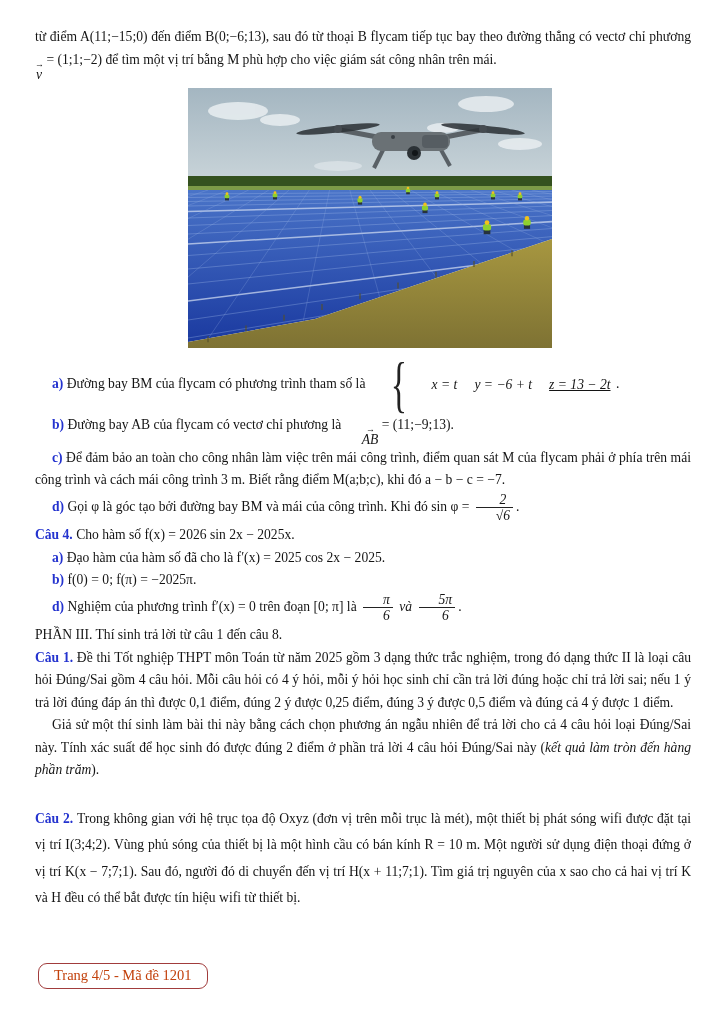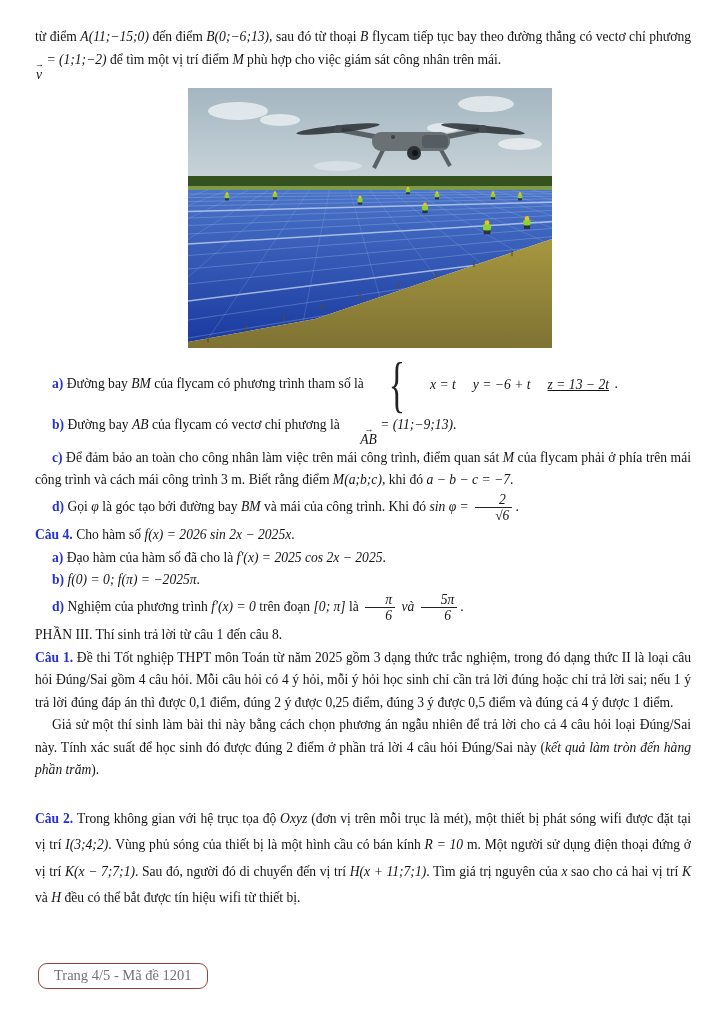--- a/index.html
+++ b/index.html
@@ -9,49 +9,49 @@
   .page{position:relative;box-sizing:border-box;width:725px;height:1024px;
         padding:26px 34px 0 35px;}
   p.para{margin:0;line-height:1.66;text-align:justify;}
   p.single{text-align:left;}
   .stmt{text-indent:17px;}
   .mt2{margin-top:2px;}.mt4{margin-top:4px;}
   .mt12{margin-top:12px;}.mt16{margin-top:16px;}
   .seg-lbl{color:#2433cf;font-weight:bold;}
   .seg-b{font-weight:normal;}
   .seg-i{font-style:italic;}
-  .seg-m{font-style:italic;}
+  .seg-m{}
   .vec-wrap{display:inline-flex;flex-direction:column;align-items:center;
             vertical-align:-3px;line-height:1;}
   .vec-arrow{font-size:9px;height:7px;line-height:7px;letter-spacing:-1px;}
   .vec-base{font-style:italic;}
   .frac{display:inline-flex;flex-direction:column;text-align:center;
         vertical-align:middle;font-style:italic;margin:0 3px;line-height:1.15;}
   .frac .fnum{border-bottom:1px solid #222;padding:0 3px;}
   .frac .fden{padding:0 3px;}
   .sys{display:inline-flex;align-items:center;vertical-align:middle;margin:0 2px;}
   .sys-brace{font-size:62px;font-weight:400;transform:scaleX(.55);line-height:.95;
              margin-right:-3px;color:#222;}
   .sys-lines{display:flex;flex-direction:row;font-style:italic;line-height:1.45;}
   figure.photo{margin:7px 0 7px 153px;width:364px;height:260px;padding:0;}
   figure.photo svg{display:block;}
   .footer-box{position:absolute;left:38px;top:963px;display:inline-block;
               border:1.6px solid #a13c3c;border-radius:9px;padding:3px 15px 4px 15px;
-              color:#737373;font-size:14.5px;background:#fff;}
+              color:#c2410c;font-size:14.5px;background:#fff;}
   .q2 p.para{line-height:1.95;margin-top:24px;}
 </style>
 </head>
 <body>
 
 <div class="page">
 
   <p class="para"><span class="seg-t">từ điểm </span><span class="seg-m">A(11;−15;0)</span><span class="seg-t"> đến điểm </span><span class="seg-m">B(0;−6;13)</span><span class="seg-t">, sau đó từ thoại </span><span class="seg-m">B</span><span class="seg-t"> flycam tiếp tục bay theo đường thẳng có vectơ chỉ phương </span><span class="vec-wrap">
         <span class="vec-arrow">→</span>
         <span class="vec-base">v</span>
-      </span><span class="seg-m"> = (1;1;−2)</span><span class="seg-t"> để tìm một vị trí điểm </span><span class="seg-m">M</span><span class="seg-t"> phù hợp cho việc giám sát công nhân trên mái.</span></p>
+      </span><span class="seg-m"> = (1;1;−2)</span><span class="seg-t"> để tìm một vị trí bằng </span><span class="seg-m">M</span><span class="seg-t"> phù hợp cho việc giám sát công nhân trên mái.</span></p>
 
   <figure class="photo">
     <svg id="photo-svg" width="364" height="260" viewBox="0 0 364 260">
       <defs>
         <linearGradient id="sky" x1="0" y1="0" x2="0" y2="1">
           <stop offset="0" stop-color="#a4b6c1"></stop>
           <stop offset="1" stop-color="#cfd9dd"></stop>
         </linearGradient>
         <linearGradient id="panel" x1="0" y1="0" x2="0" y2="1">
           <stop offset="0" stop-color="#4a74c8"></stop>

